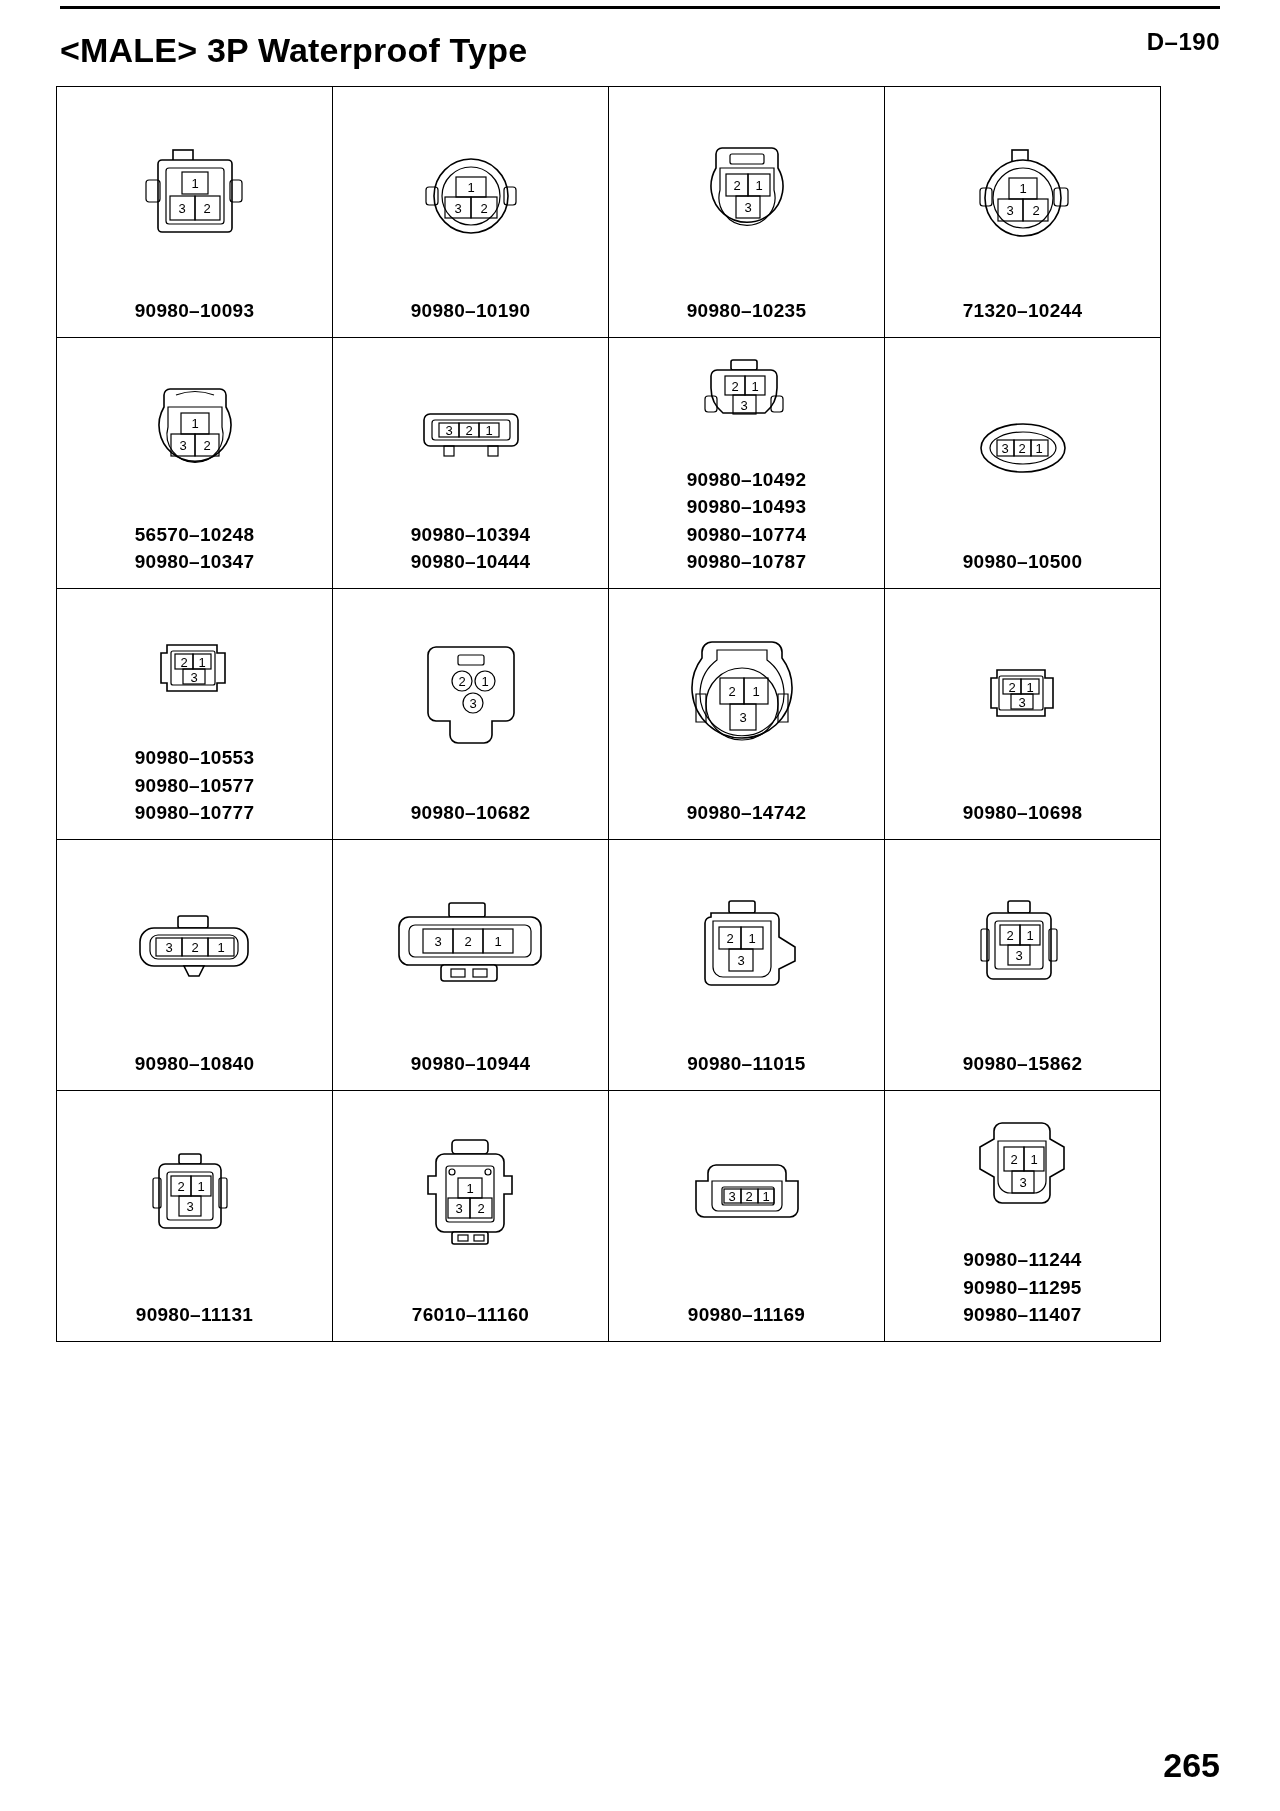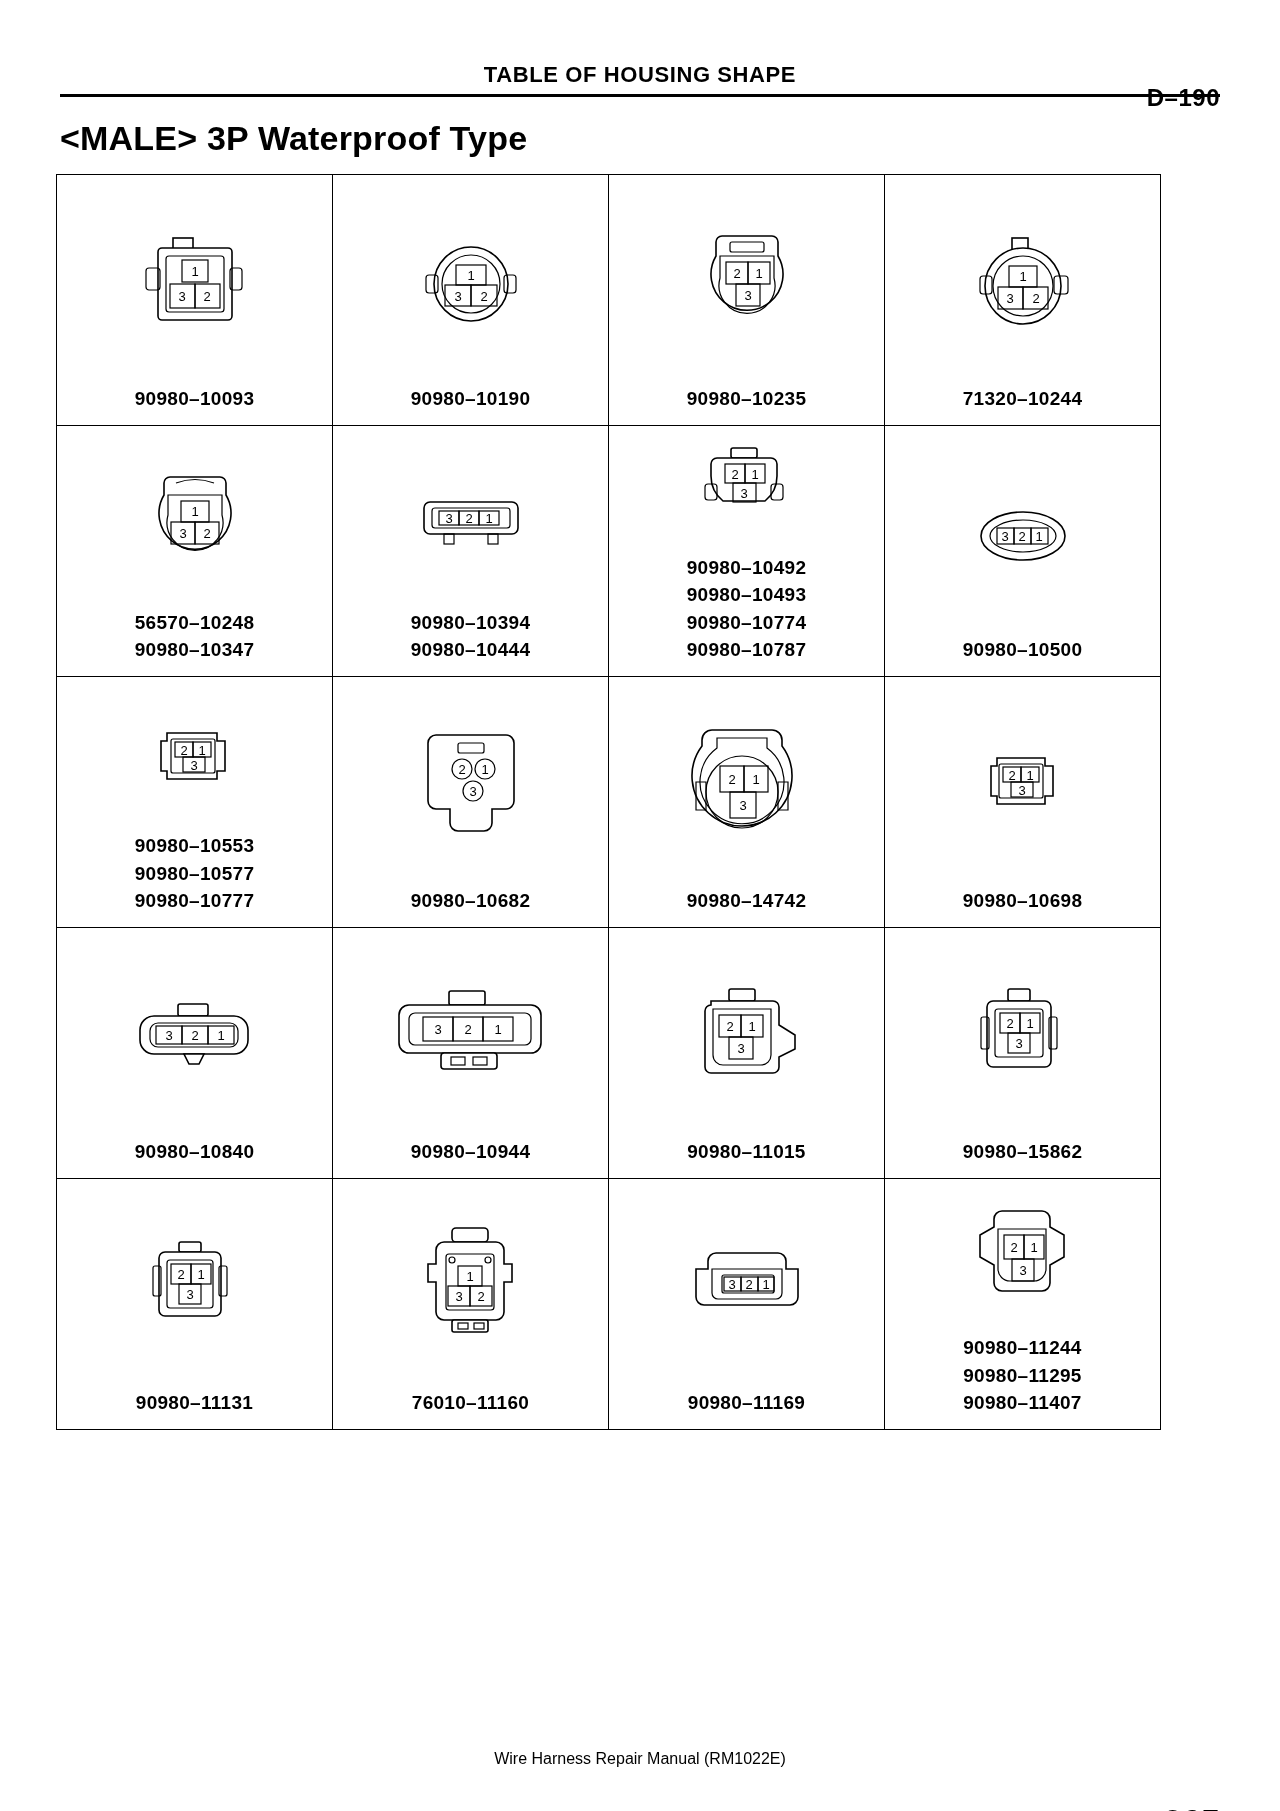--- a/index.html
+++ b/index.html
@@ -116,21 +116,20 @@
     stroke: #000000;
     stroke-width: 1.2;
   }
 </style>
 </head>
 <body>
 
 <div class="page">
 
   <div class="page-code">D–190</div>
-  <div class="header-title">TABLE OF HOUSING SHAPE</div>
   <div class="header-rule"></div>
   <div class="doc-title">&lt;MALE&gt; 3P Waterproof Type</div>
 
   <table class="grid">
     <tbody>
         <tr>
       <td>
         <div class="cell-inner">
           <div class="art">
             <svg width="110" height="130" viewBox="0 0 110 130">
@@ -525,15 +524,14 @@
           </div>
           <div class="codes">90980–11244
 90980–11295
 90980–11407</div>
         </div>
       </td>
     </tr>
   </tbody>
     </table>
 
-  <div class="footer">Wire Harness Repair Manual (RM1022E)</div>
   <div class="page-number">265</div>
 </div>
 
 </body></html>

